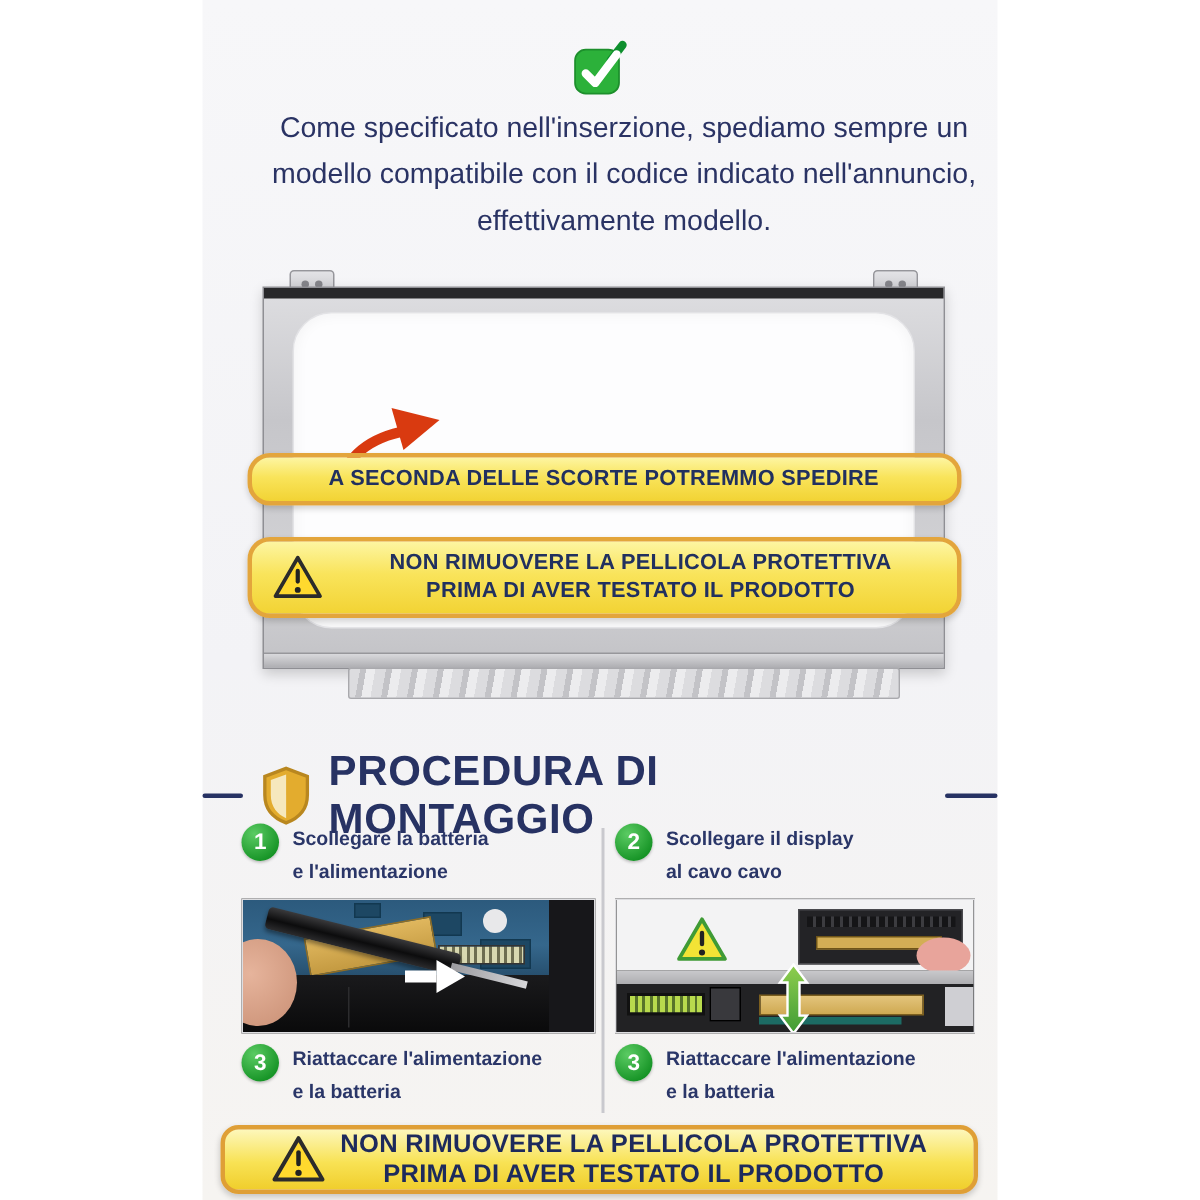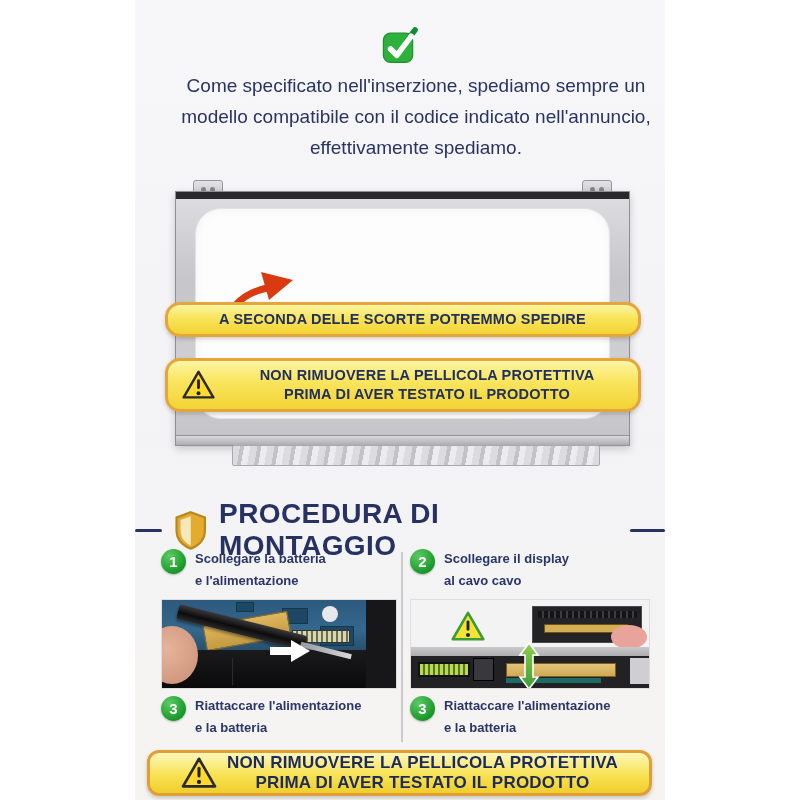--- a/index.html
+++ b/index.html
@@ -127,21 +127,21 @@
       <svg width="38" height="38" viewBox="0 0 48 48">
         <rect x="3" y="9" width="37" height="37" rx="9" fill="#2cb13a" stroke="#1d8f2c" stroke-width="1.5"></rect>
         <path d="M33 18 L43 5" stroke="#0e8f2e" stroke-width="7" stroke-linecap="round" fill="none"></path>
         <path d="M12 29 L20 37 L38 13" stroke="#ffffff" stroke-width="7" stroke-linecap="round" stroke-linejoin="round" fill="none"></path>
       </svg>
     </div>
 
     <div class="intro">
       <span>Come specificato nell'inserzione, spediamo sempre un</span>
       <span>modello compatibile con il codice indicato nell'annuncio,</span>
-      <span>effettivamente spediamo.</span>
+      <span>effettivamente modello.</span>
     </div>
 
     <div class="figure">
       <div class="bracket bracket-l">
           <i></i>
           <i></i>
         </div>
       <div class="bracket bracket-r">
           <i></i>
           <i></i>

